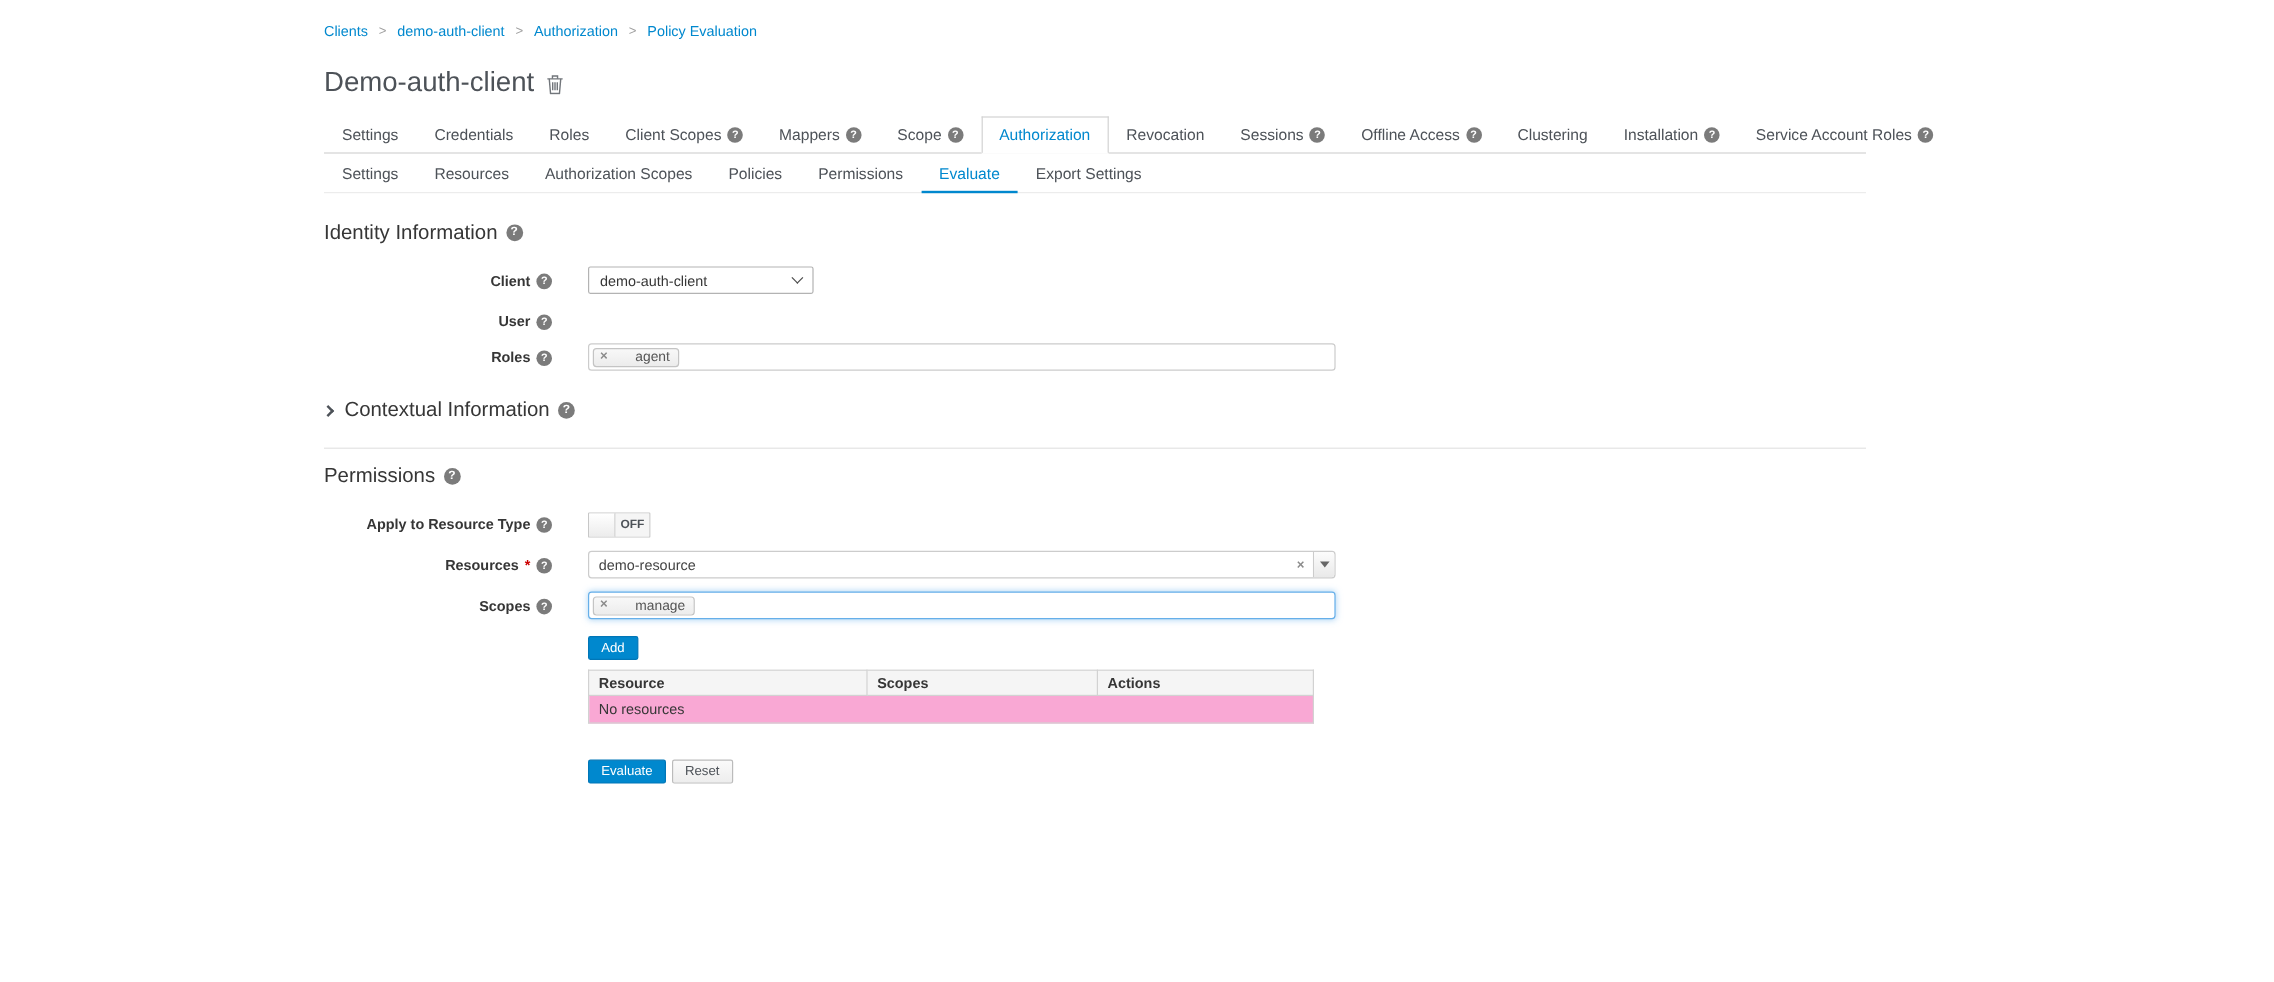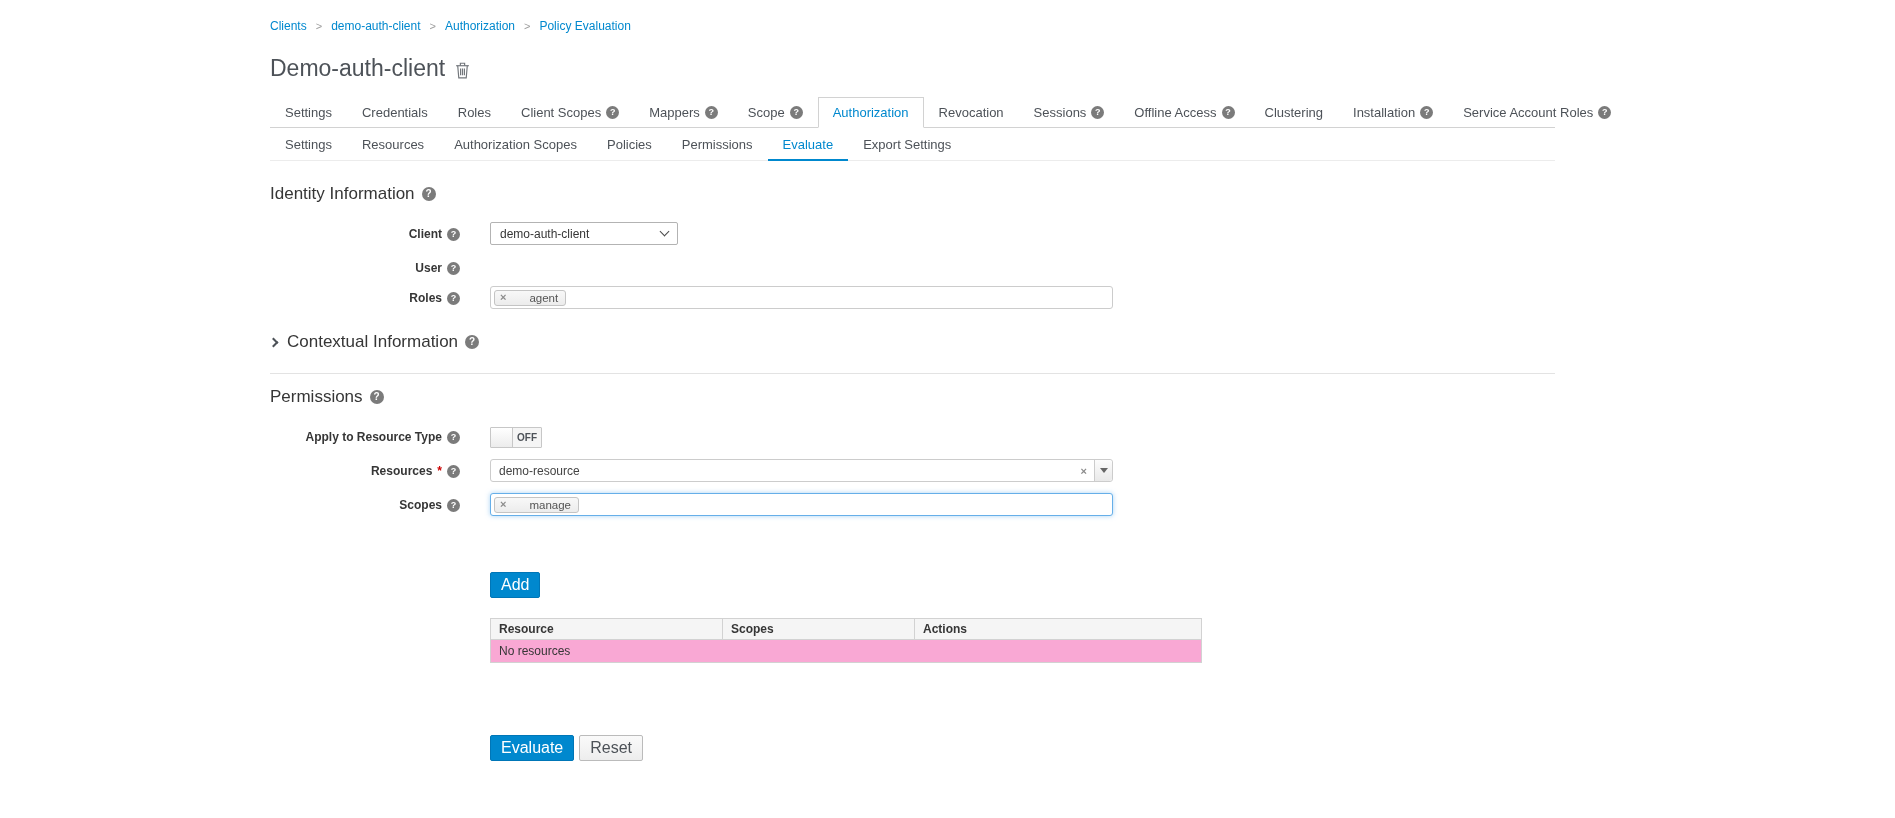--- a/index.html
+++ b/index.html
@@ -68,26 +68,26 @@
   .chip { display: inline-flex; align-items: center; gap: 23px; background: linear-gradient(#f8f8f8, #ececec); border: 1px solid #c4c4c4; border-radius: 3px; padding: 1px 7px 1px 5px; font-size: 11.5px; color: #555; }
   .chip .x { color: #8b8b8b; font-weight: bold; font-size: 11px; cursor: pointer; line-height: 1; }
   .chip .x::after { content: "\00d7"; }
 
   
   .toggle { width: 52px; height: 21px; border: 1px solid #c7c7c7; display: flex; cursor: pointer; border-radius: 1px; margin-top: 2px; }
   .toggle .knob { width: 22px; background: linear-gradient(#fff, #ececec); border-right: 1px solid #c7c7c7; }
   .toggle .state { flex: 1; display: flex; align-items: center; justify-content: center; background: #f5f5f5; color: #4d5258; font-size: 10px; font-weight: bold; }
 
   
-  .btn { font-family: "Liberation Sans", sans-serif; font-size: 16px; padding: 3px 10px; border-radius: 2px; cursor: pointer; margin-top: 42px; }
+  .btn { font-family: "Liberation Sans", sans-serif; font-size: 11px; padding: 3px 10px; border-radius: 2px; cursor: pointer; }
   .btn-primary { background: #0088ce; border: 1px solid #0076b7; color: #fff; }
   .btn-default { background: linear-gradient(#fafafa, #ededed); border: 1px solid #bbb; color: #4d5258; }
 
   
-  .eval-table { width: 712px; border-collapse: collapse; font-size: 12px; table-layout: fixed; margin-top: 20px; }
+  .eval-table { width: 605px; border-collapse: collapse; font-size: 12px; table-layout: fixed; margin-top: 8px; }
   .eval-table th { background: #f5f5f5; border: 1px solid #d2d2d2; text-align: left; padding: 3px 8px; font-weight: bold; color: #363636; }
   .eval-table td { border: 1px solid #d2d2d2; padding: 4px 8px; color: #363636; background: #f9a8d4; }
 
   .divider { border: none; border-top: 1px solid #e3e3e3; margin-top: 21px; }
   .add-row { margin-left: 220px; margin-top: 14px; }
   .table-wrap { margin-left: 220px; }
   .actions-row { margin-left: 220px; margin-top: 30px; display: flex; gap: 5px; padding-bottom: 160px; }
 </style>
 </head>
 <body>

